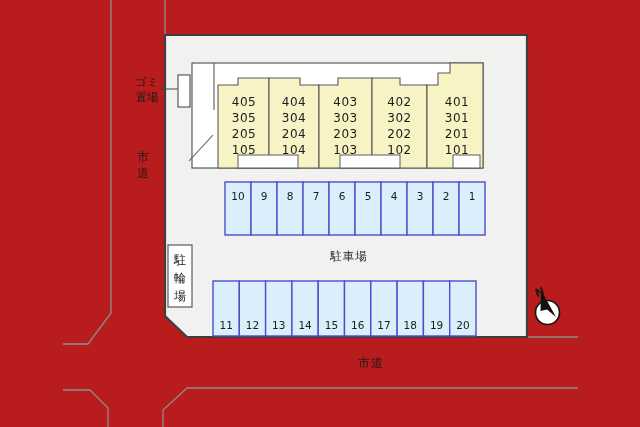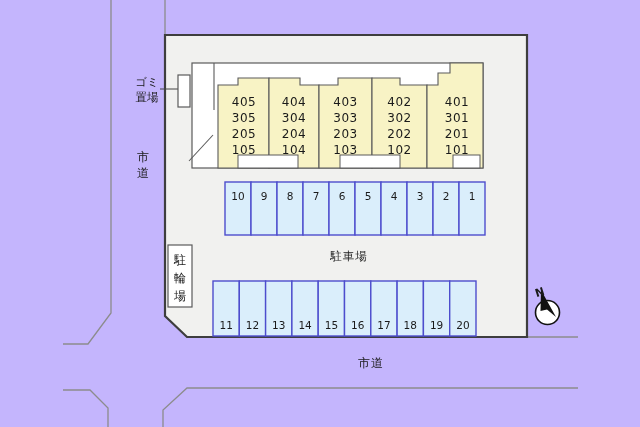--- a/index.html
+++ b/index.html
@@ -1,16 +1,16 @@
 <!DOCTYPE html>
 <html><head>
 <meta charset="utf-8">
 <style>
   html,body { margin:0; padding:0; background:#ffffff; }
-  .stage { width:640px; height:427px; position:relative; background:#c4b5fd;
+  .stage { width:640px; height:427px; position:relative; background:#b91c1c;
            font-family:"DejaVu Sans", sans-serif; }
   svg text { fill:#1a1a1a; font-family:"DejaVu Sans", sans-serif; }
 
   .road      { fill:none; stroke:#8c8c8c; stroke-width:1.3px; }
   .site      { stroke:#3e3e3e; stroke-width:2.2px; }
   .bldg      { stroke:#5a5a5a; stroke-width:1.2px; fill:#ffffff; }
   .bldg-line { fill:none; stroke:#5a5a5a; stroke-width:1.1px; }
   .unit      { stroke:#5a5a5a; stroke-width:1.1px; }
   .notch     { fill:#ffffff; stroke:#5a5a5a; stroke-width:1px; }
   .smallbox  { fill:#ffffff; stroke:#5a5a5a; stroke-width:1.2px; }

